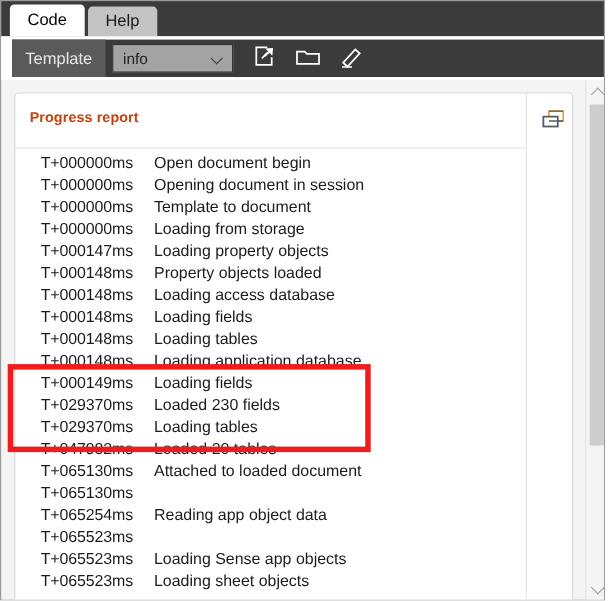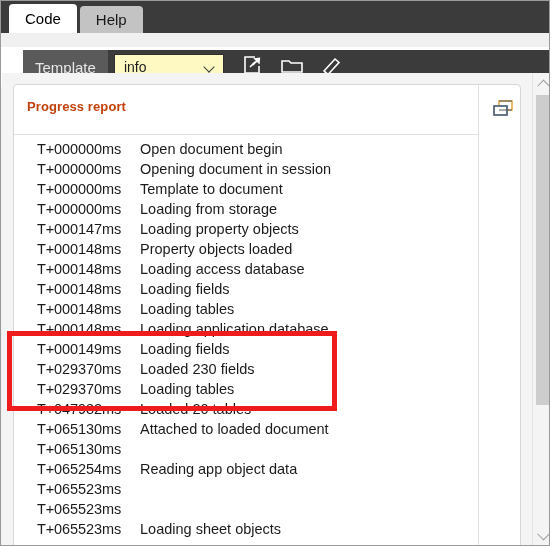--- a/index.html
+++ b/index.html
@@ -59,24 +59,23 @@
   }
 
   
   .toolbar {
     position: absolute;
     left: 0; top: 32px;
     width: 553px;
     height: 40px;
     background: #ffffff;
     box-sizing: border-box;
-    padding: 3px 0 0 22px;
+    padding: 3px 0 0 10px;
     display: flex;
     align-items: flex-start;
-    margin-top: 14px;
   }
   .toolbar-inner {
     display: flex;
     align-items: stretch;
     height: 34px;
     background: #3b3b3b;
     width: 543px;
     box-sizing: border-box;
   }
   .tmpl-label {
@@ -85,21 +84,21 @@
     font-size: 15px;
     display: flex;
     align-items: center;
     padding: 0 12px;
     white-space: nowrap;
     user-select: none;
   }
   .dropdown {
     margin: 4px 0 4px 6px;
     width: 110px;
-    background: #fef9c3;
+    background: #a3a3a3;
     border: 1px solid #2f2f2f;
     display: flex;
     align-items: center;
     justify-content: space-between;
     padding: 0 7px 0 9px;
     font-size: 14px;
     color: #1e1e1e;
     box-sizing: border-box;
     cursor: default;
   }
@@ -397,20 +396,21 @@
           </div>
           <div class="logrow">
             <span class="ts">T+065254ms</span>
             <span class="msg">Reading app object data</span>
           </div>
           <div class="logrow">
             <span class="ts">T+065523ms</span>
           </div>
           <div class="logrow">
             <span class="ts">T+065523ms</span>
+            <span class="msg">Loading Sense app objects</span>
           </div>
           <div class="logrow">
             <span class="ts">T+065523ms</span>
             <span class="msg">Loading sheet objects</span>
           </div>
         </div>
 
     </div>
 
     <div class="scrollbar">

